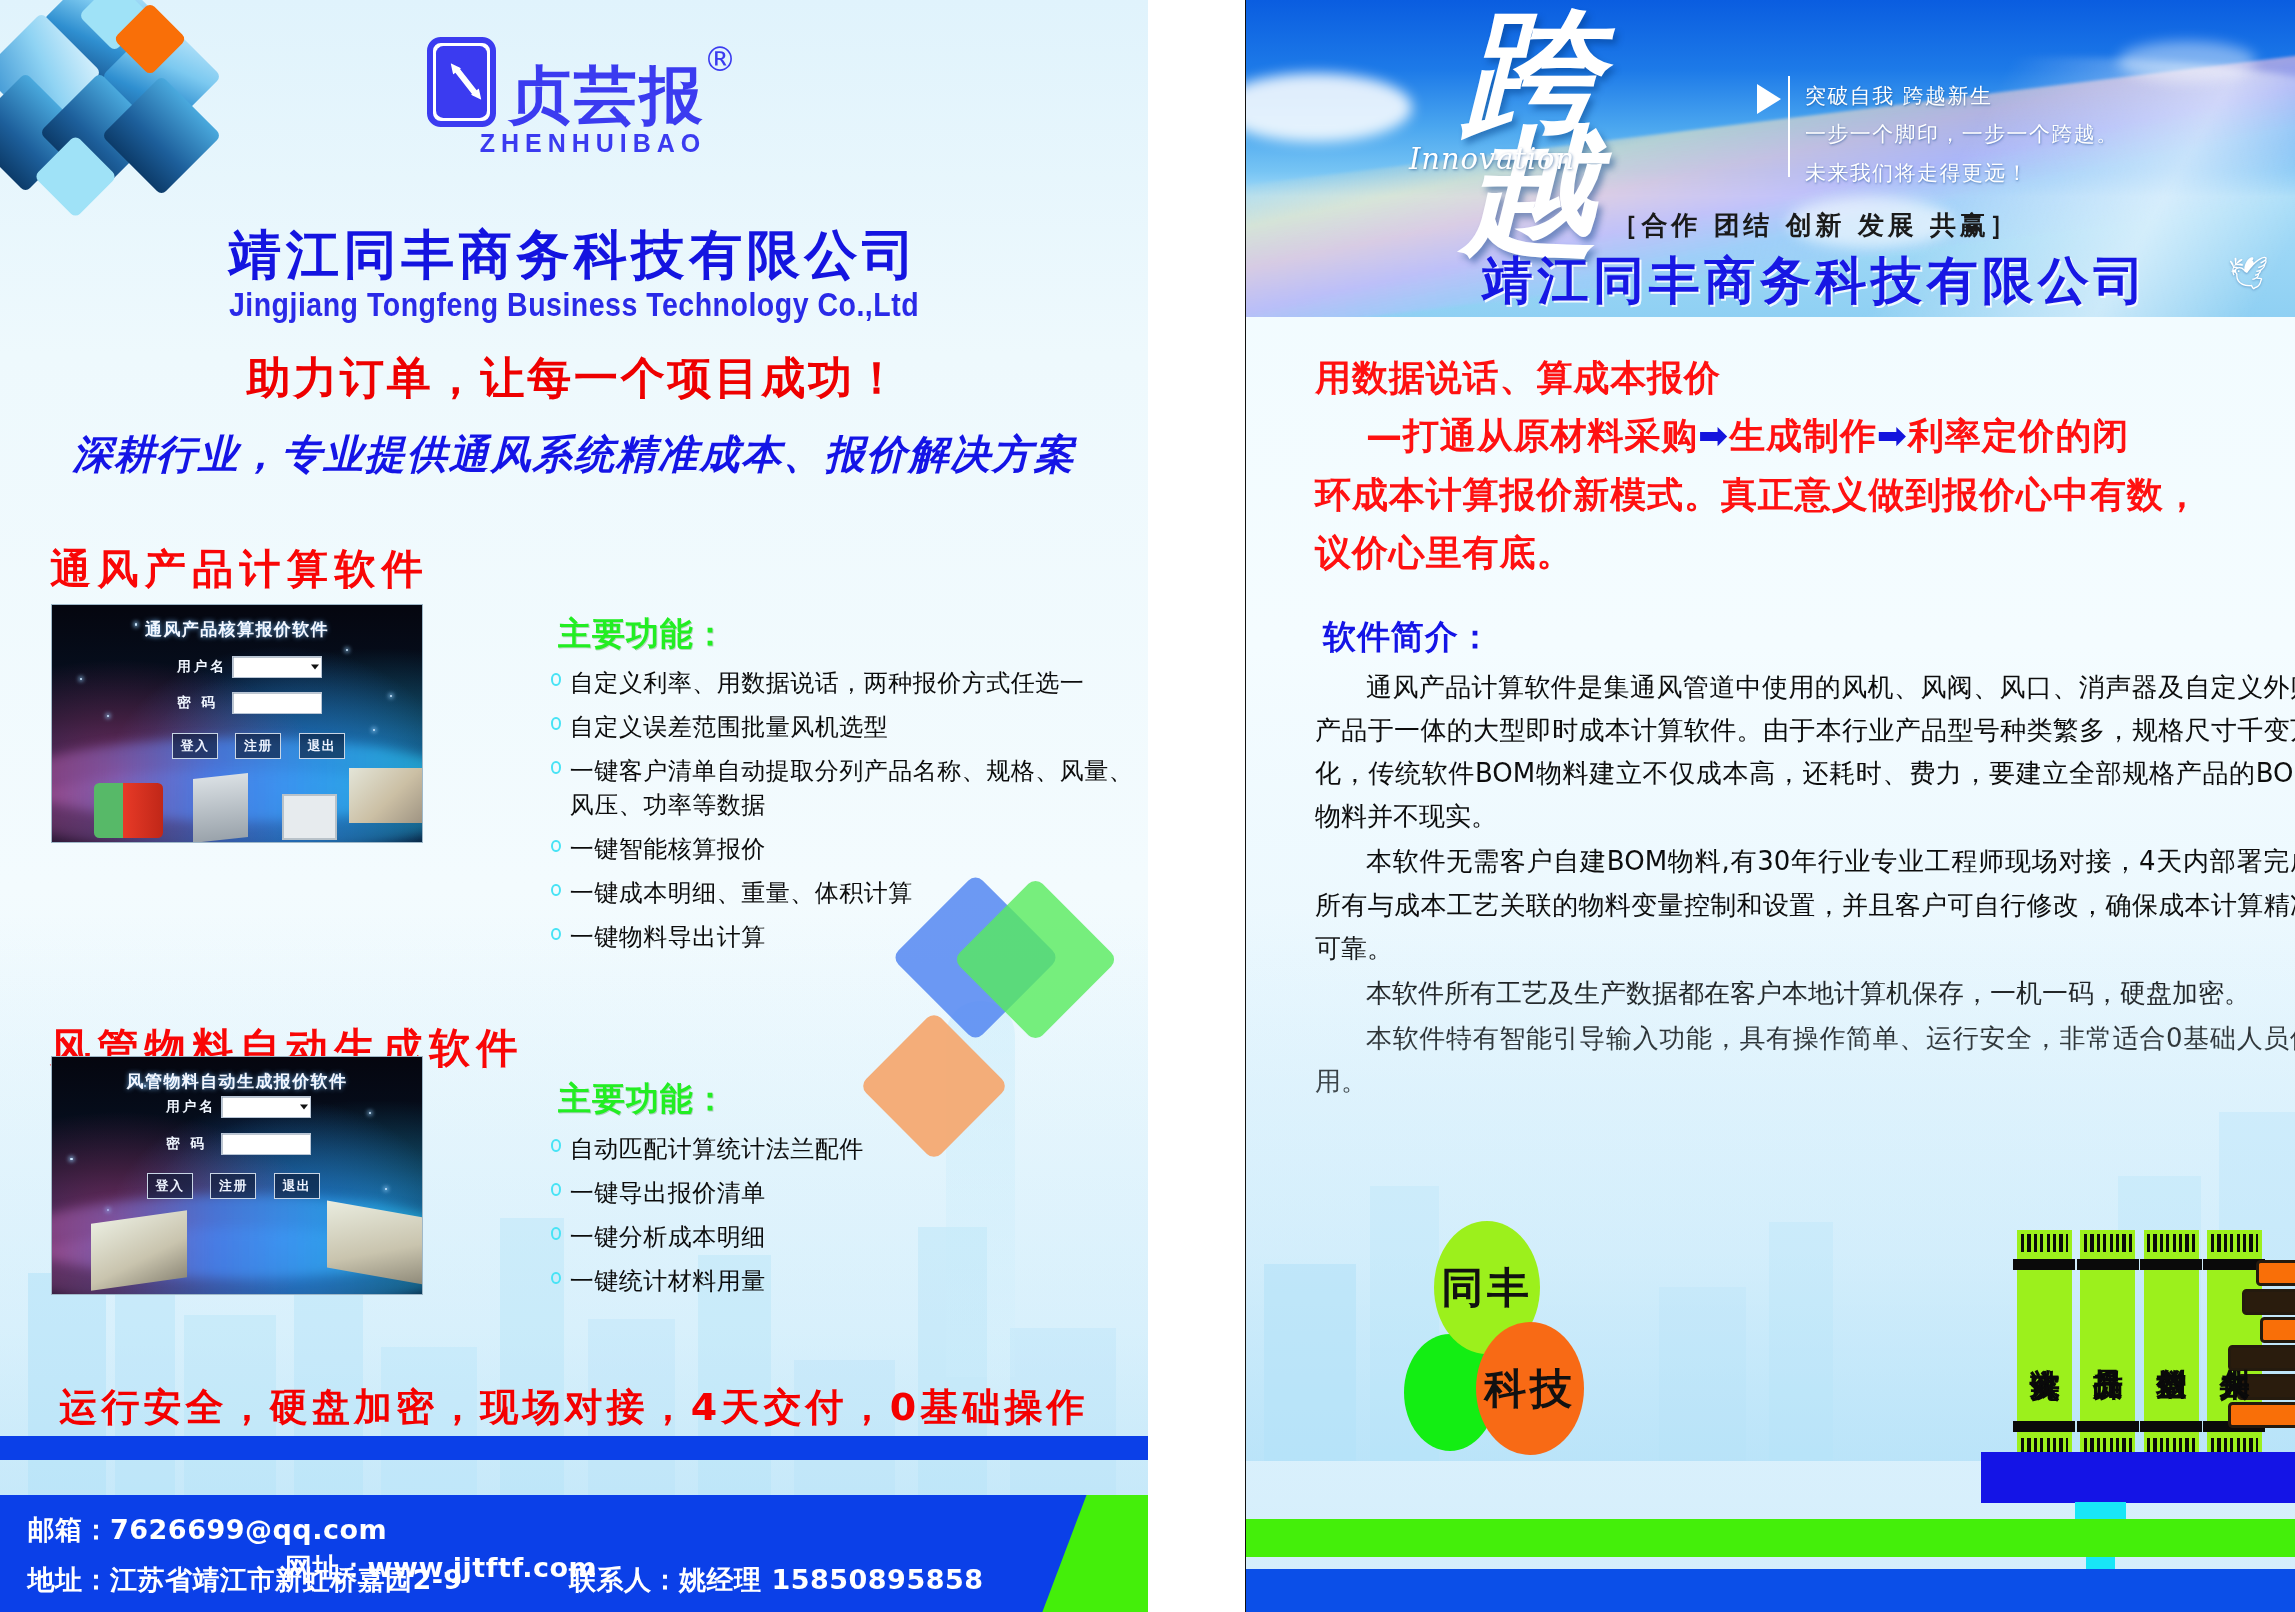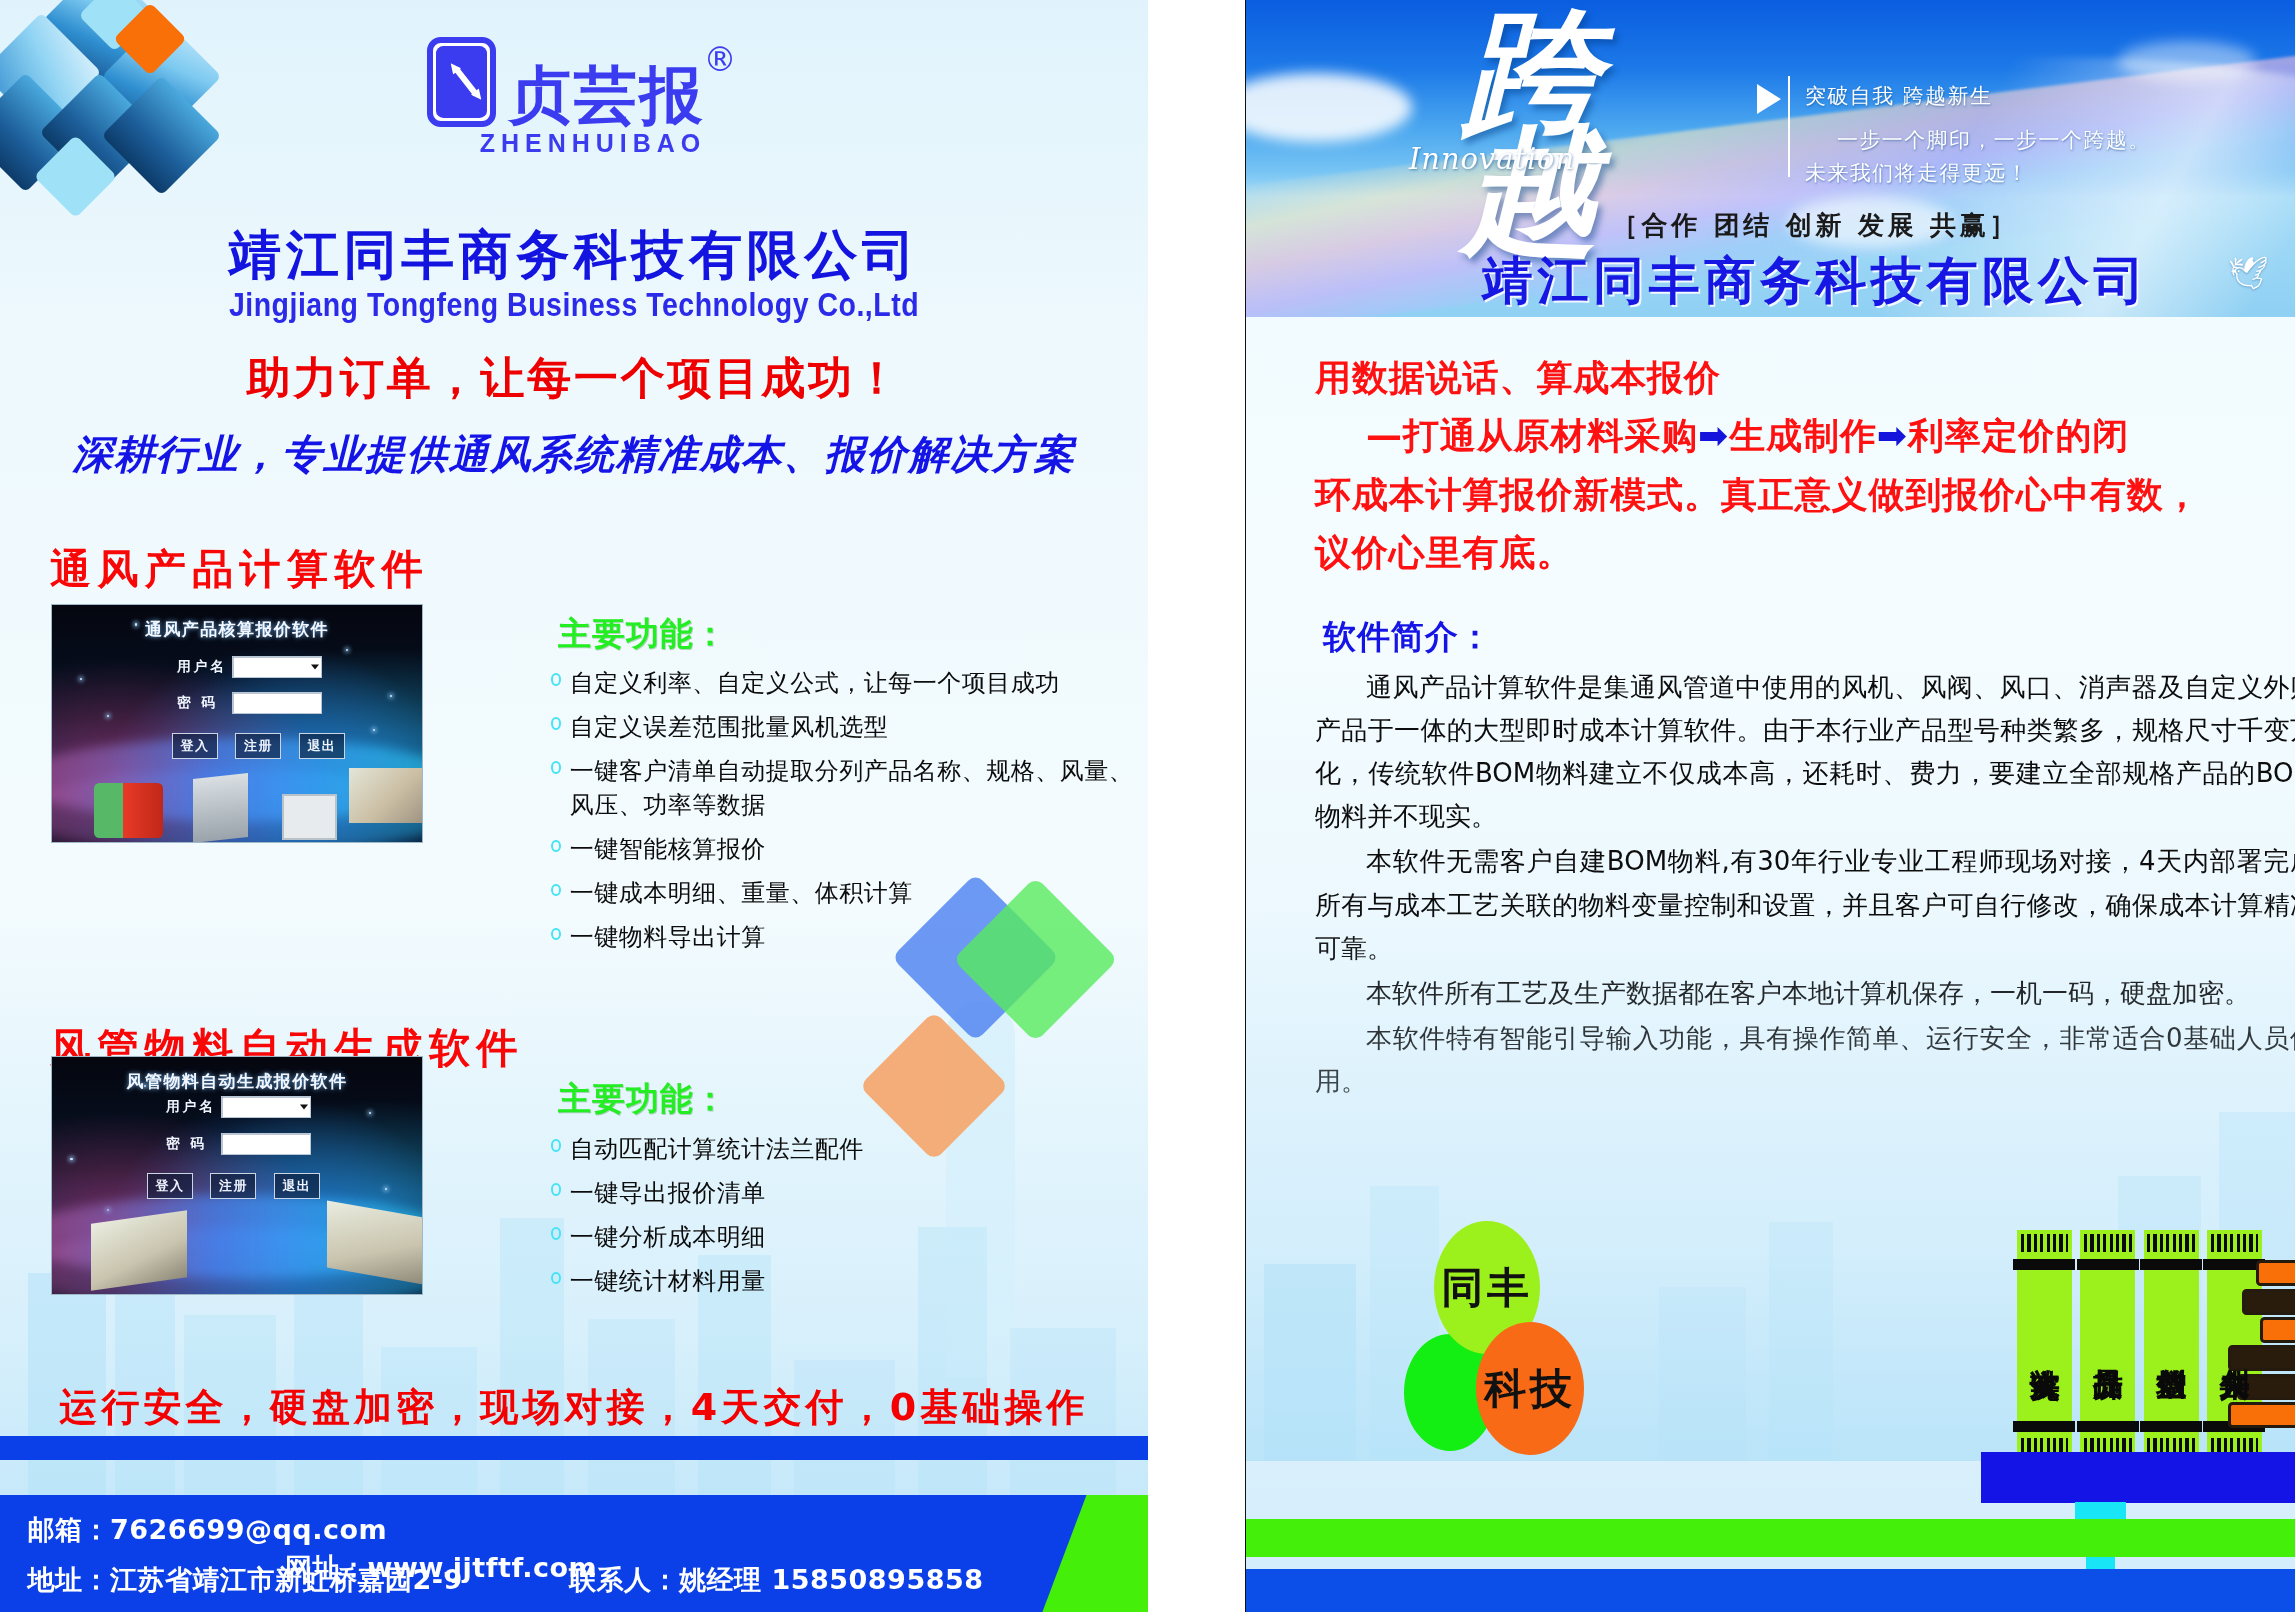--- a/index.html
+++ b/index.html
@@ -244,21 +244,21 @@
   .hero-tri {
     position:absolute; left:511px; top:84px;
     width:0;height:0;border-top:15.6px solid transparent;border-bottom:15.6px solid transparent;border-left:24px solid #fff;
   }
   .hero-vline { position:absolute; left:542px; top:76px; width:1.8px; height:101px; background:#fff; }
   .hero-tagline {
     position:absolute; left:559px; color:#fff; font-family:"DejaVu Sans","Liberation Sans",sans-serif;
     font-size:21px; letter-spacing:1.4px; text-shadow:0.5px 0.9px 2.3px rgba(0,60,130,.55);
   }
   .hero-tagline.a { top:82px; }
-  .hero-tagline.b { top:126px;margin-left:32px; }
+  .hero-tagline.b { top:120px; }
   .hero-tagline.c { top:159px; }
   .hero-values {
     position:absolute; left:0; top:208px; width:1139px; text-align:center;
     color:#1a1a1a; font-family:"DejaVu Sans","Liberation Sans",sans-serif;
     font-size:26px; font-weight:bold; letter-spacing:3.7px;
   }
   .hero-company {
     position:absolute; left:0; top:247px; width:1139px; text-align:center;
     color:#1717e4; font-family:"DejaVu Sans","Liberation Sans",sans-serif;
     font-size:51px; font-weight:bold; letter-spacing:4.6px;
@@ -405,21 +405,21 @@
       <div class="prod fan" style="left:42px;top:178px;"></div>
       <div class="prod silencer" style="left:141px;top:171px;"></div>
       <div class="prod grille" style="left:230px;top:189px;"></div>
       <div class="prod duct" style="left:297px;top:163px;"></div>
     </div>
 
     <div class="func-head f1">主要功能：</div>
     <div class="bul-list b1">
       <div class="bul">
           <span class="dot"></span>
-          <span>自定义利率、自定义公式，让每一个项目成功</span>
+          <span>自定义利率、用数据说话，两种报价方式任选一</span>
         </div>
       <div class="bul">
           <span class="dot"></span>
           <span>自定义误差范围批量风机选型</span>
         </div>
       <div class="bul">
           <span class="dot"></span>
           <span>一键客户清单自动提取分列产品名称、规格、风量、风压、功率等数据</span>
         </div>
       <div class="bul">

